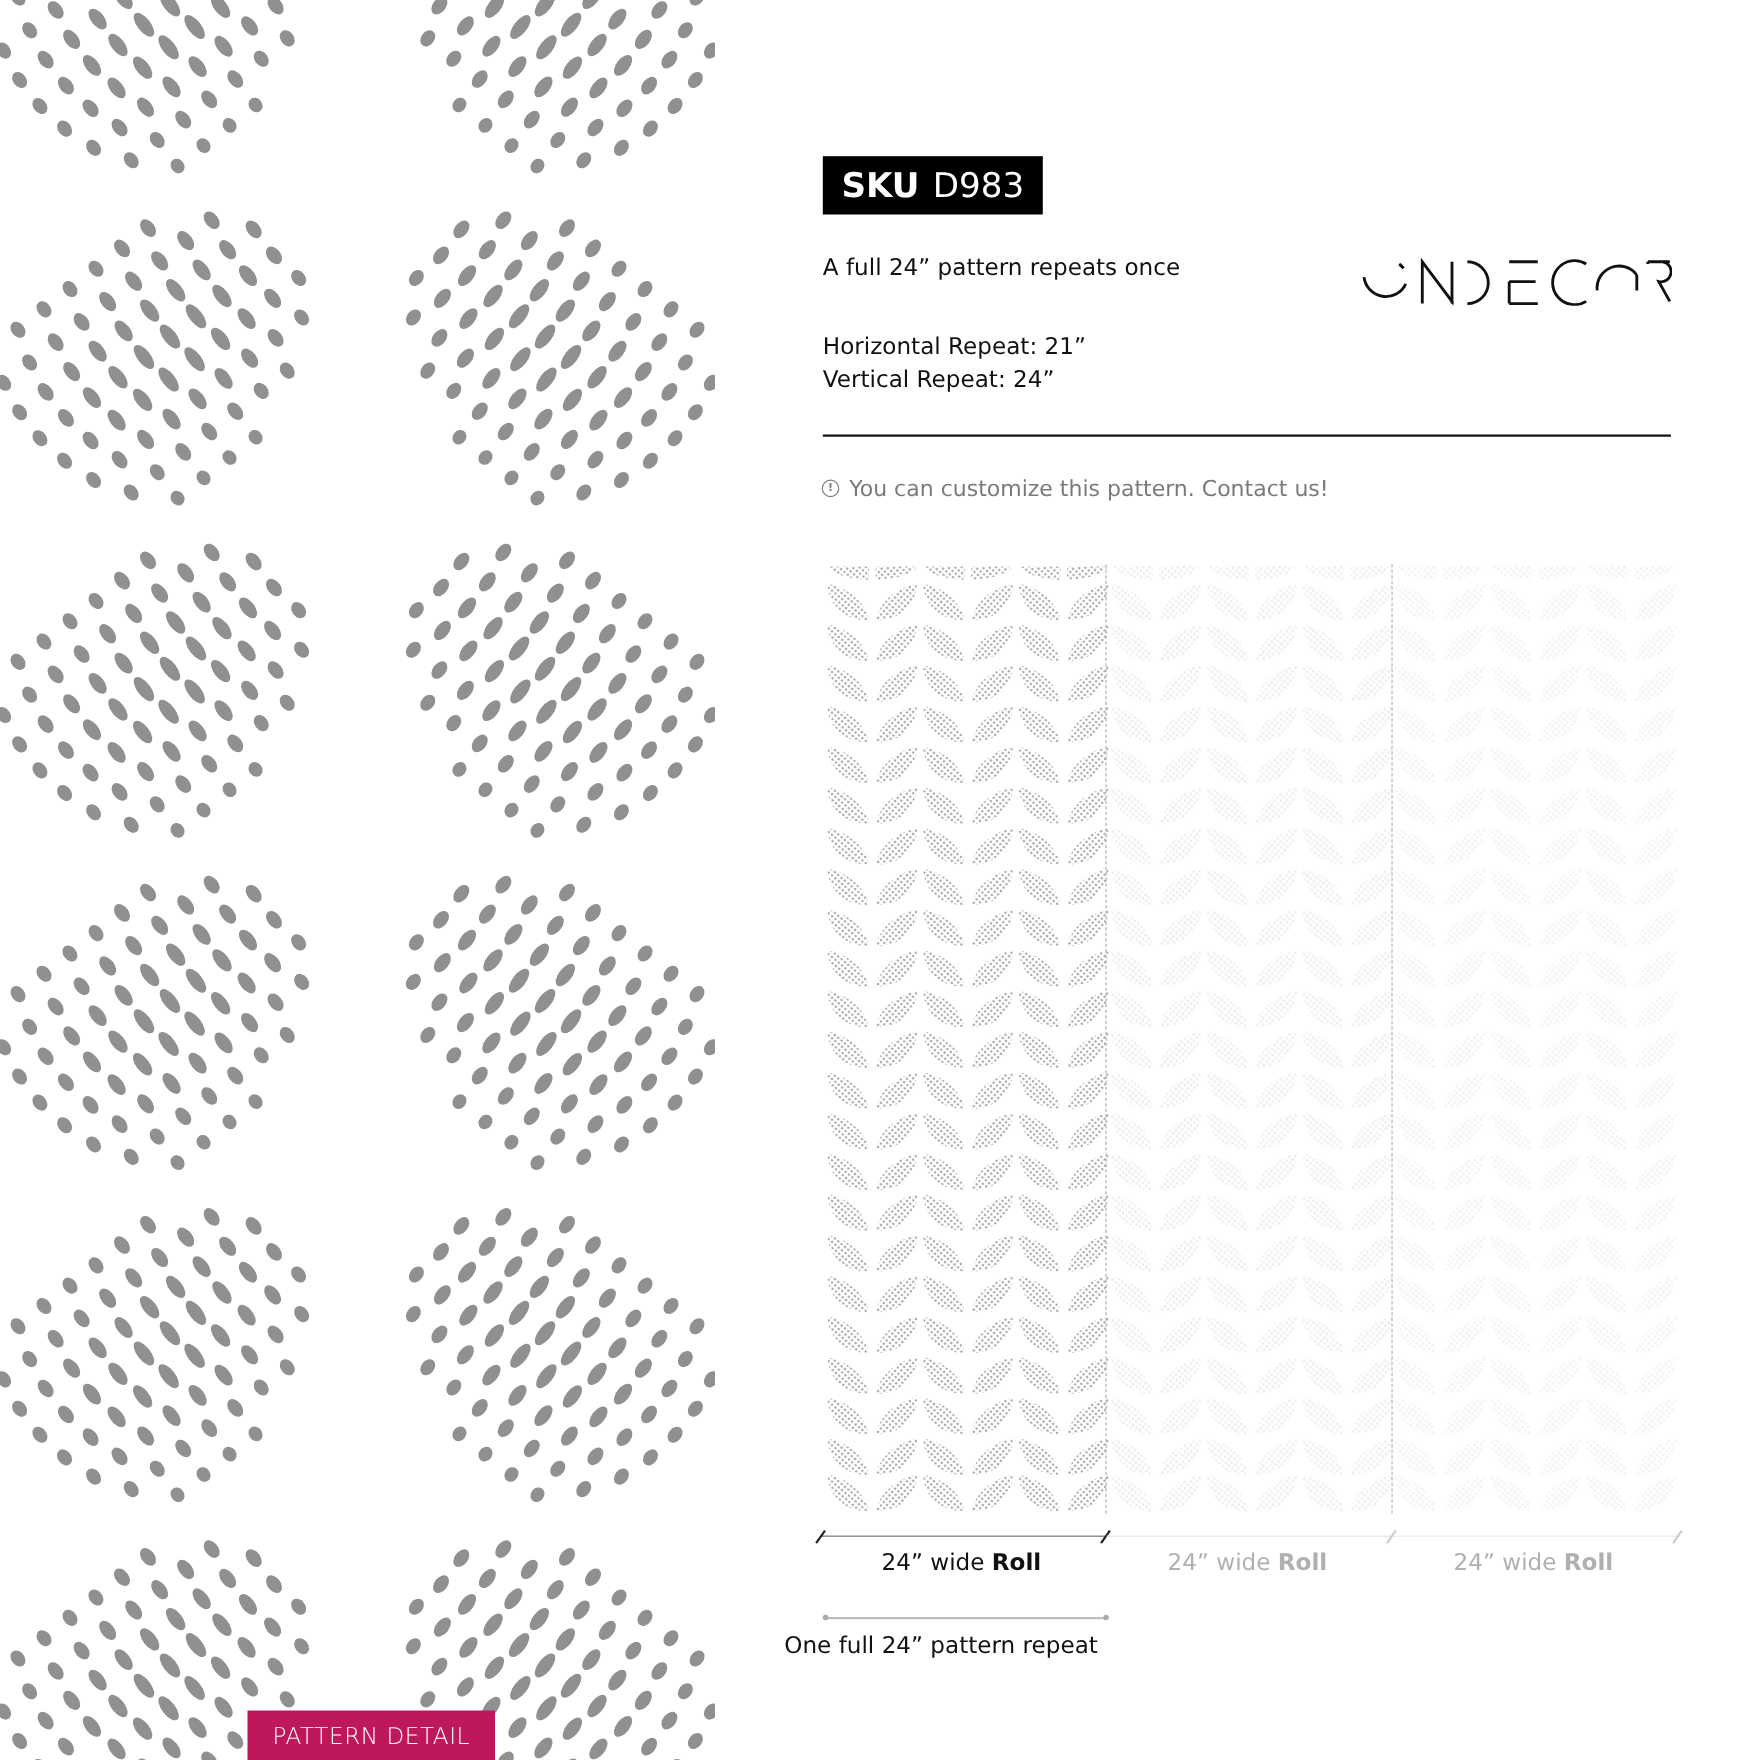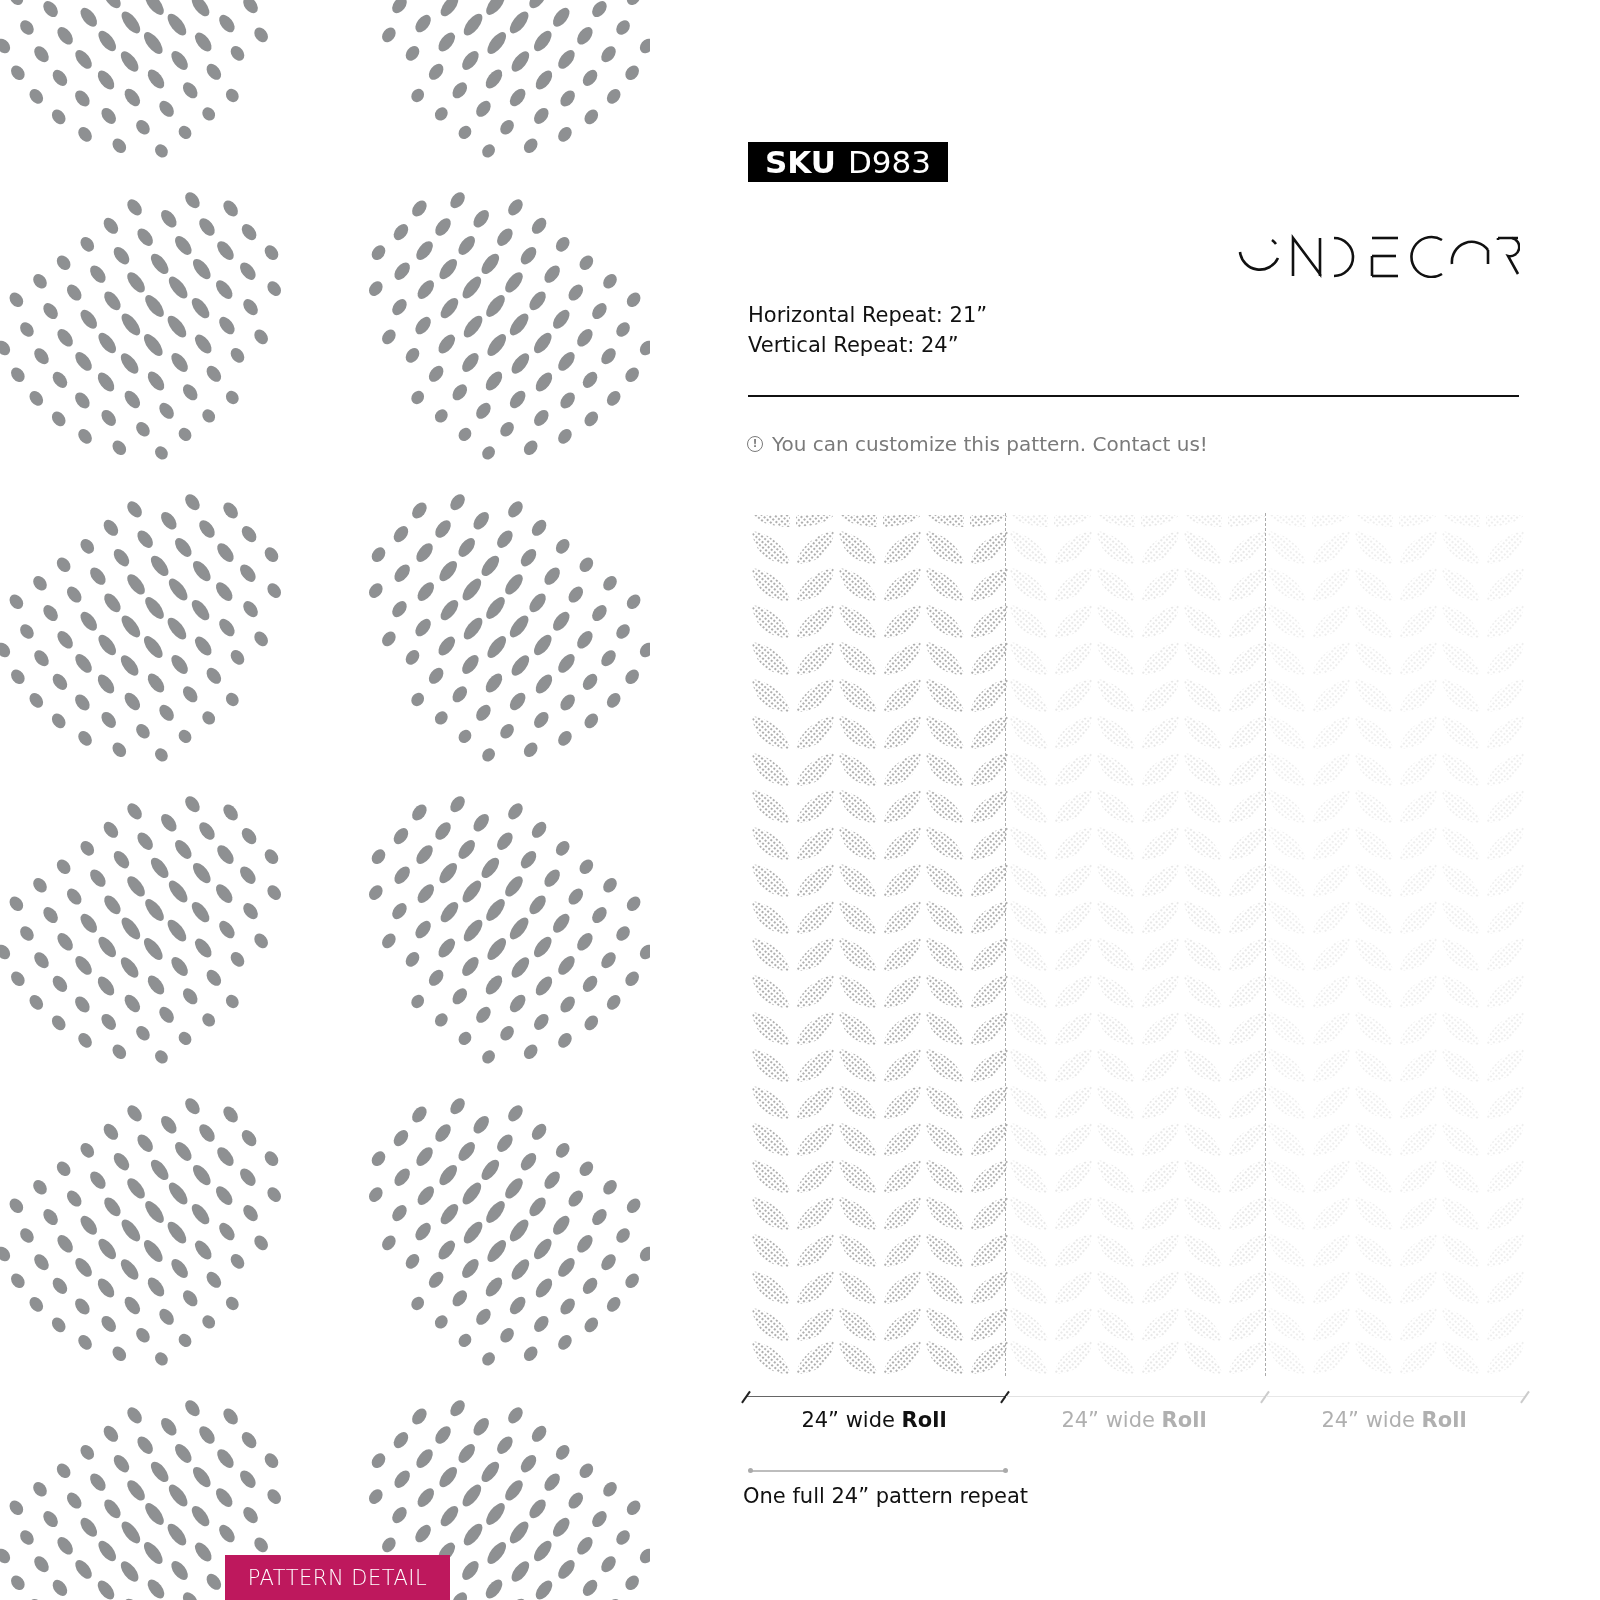--- a/index.html
+++ b/index.html
@@ -8,21 +8,21 @@
   .abs { position: absolute; }
 
   
   #detail { left: 0; top: 0; width: 650px; height: 1600px; overflow: hidden; }
   #detail svg { display: block; }
   .detail-badge { left: 225px; top: 1555px; width: 225px; height: 45px; background: #be185d;
                   color: #fff; font-size: 21px; letter-spacing: 0.5px; display: flex;
                   align-items: center; justify-content: center; font-weight: 300; }
 
   
-  .sku { left: 748px; top: 142px; width: 200px; height: 40px; background: #000; color: #fff;
+  .sku { left: 748px; top: 142px; width: 200px; height: 53px; background: #000; color: #fff;
          font-size: 31px; display: flex; align-items: center; justify-content: center; gap: 12px; }
   .sku .sku-label { font-weight: 600; }
   .sku .sku-code { font-weight: 400; }
 
   .desc { left: 748px; top: 228px; font-size: 21px; line-height: 30px; color: #111; width: 400px; }
   .repeat { left: 748px; top: 300px; font-size: 21px; line-height: 30px; color: #111; }
 
   .logo { left: 1236px; top: 234px; }
 
   .divider { left: 748px; top: 395px; width: 771px; height: 2px; background: #111; }
@@ -40,21 +40,21 @@
   .tick.light { background: #ccc; }
 
   .roll-label { position: absolute; top: 1408px; font-size: 21px; text-align: center; width: 256px; }
   .roll-label.dark { color: #111; }
   .roll-label.light { color: #b0b0b0; }
   .roll-label b { font-weight: 600; }
 
   .repeat-line { left: 750px; top: 1470px; width: 256px; height: 2px; background: #bdbdbd; }
   .repeat-line::before, .repeat-line::after { content: ""; position: absolute; top: -2px; width: 5px; height: 5px; border-radius: 50%; background: #aaa; }
   .repeat-line::before { left: -2px; } .repeat-line::after { right: -2px; }
-  .repeat-label { left: 743px; top: 1484px; font-size: 21px; color: #111; }
+  .repeat-label { left: 713px; top: 1484px; font-size: 21px; color: #111; }
 </style>
 </head>
 <body>
 
 <div id="detail" class="abs">
   <svg width="650" height="1600" viewBox="0 0 650 1600" xmlns="http://www.w3.org/2000/svg">
     <defs>
       <g id="leafL">
 
         <g fill="#8e9092">
@@ -160,20 +160,21 @@
   </svg>
 </div>
 <div class="abs detail-badge">PATTERN DETAIL</div>
 
 <div class="abs sku">
   <span class="sku-label">SKU</span>
   <span class="sku-code">D983</span>
 </div>
 
 <div class="abs desc">
+  <div>A full 24” pattern repeats once</div>
 </div>
 
 <div class="abs repeat">
   <div>Horizontal Repeat: 21”</div>
   <div>Vertical Repeat: 24”</div>
 </div>
 
 <div class="abs logo">
   <svg width="284" height="44" viewBox="0 0 284 44" xmlns="http://www.w3.org/2000/svg">
     <g fill="none" stroke="#111" stroke-width="2.6" stroke-linecap="butt">

